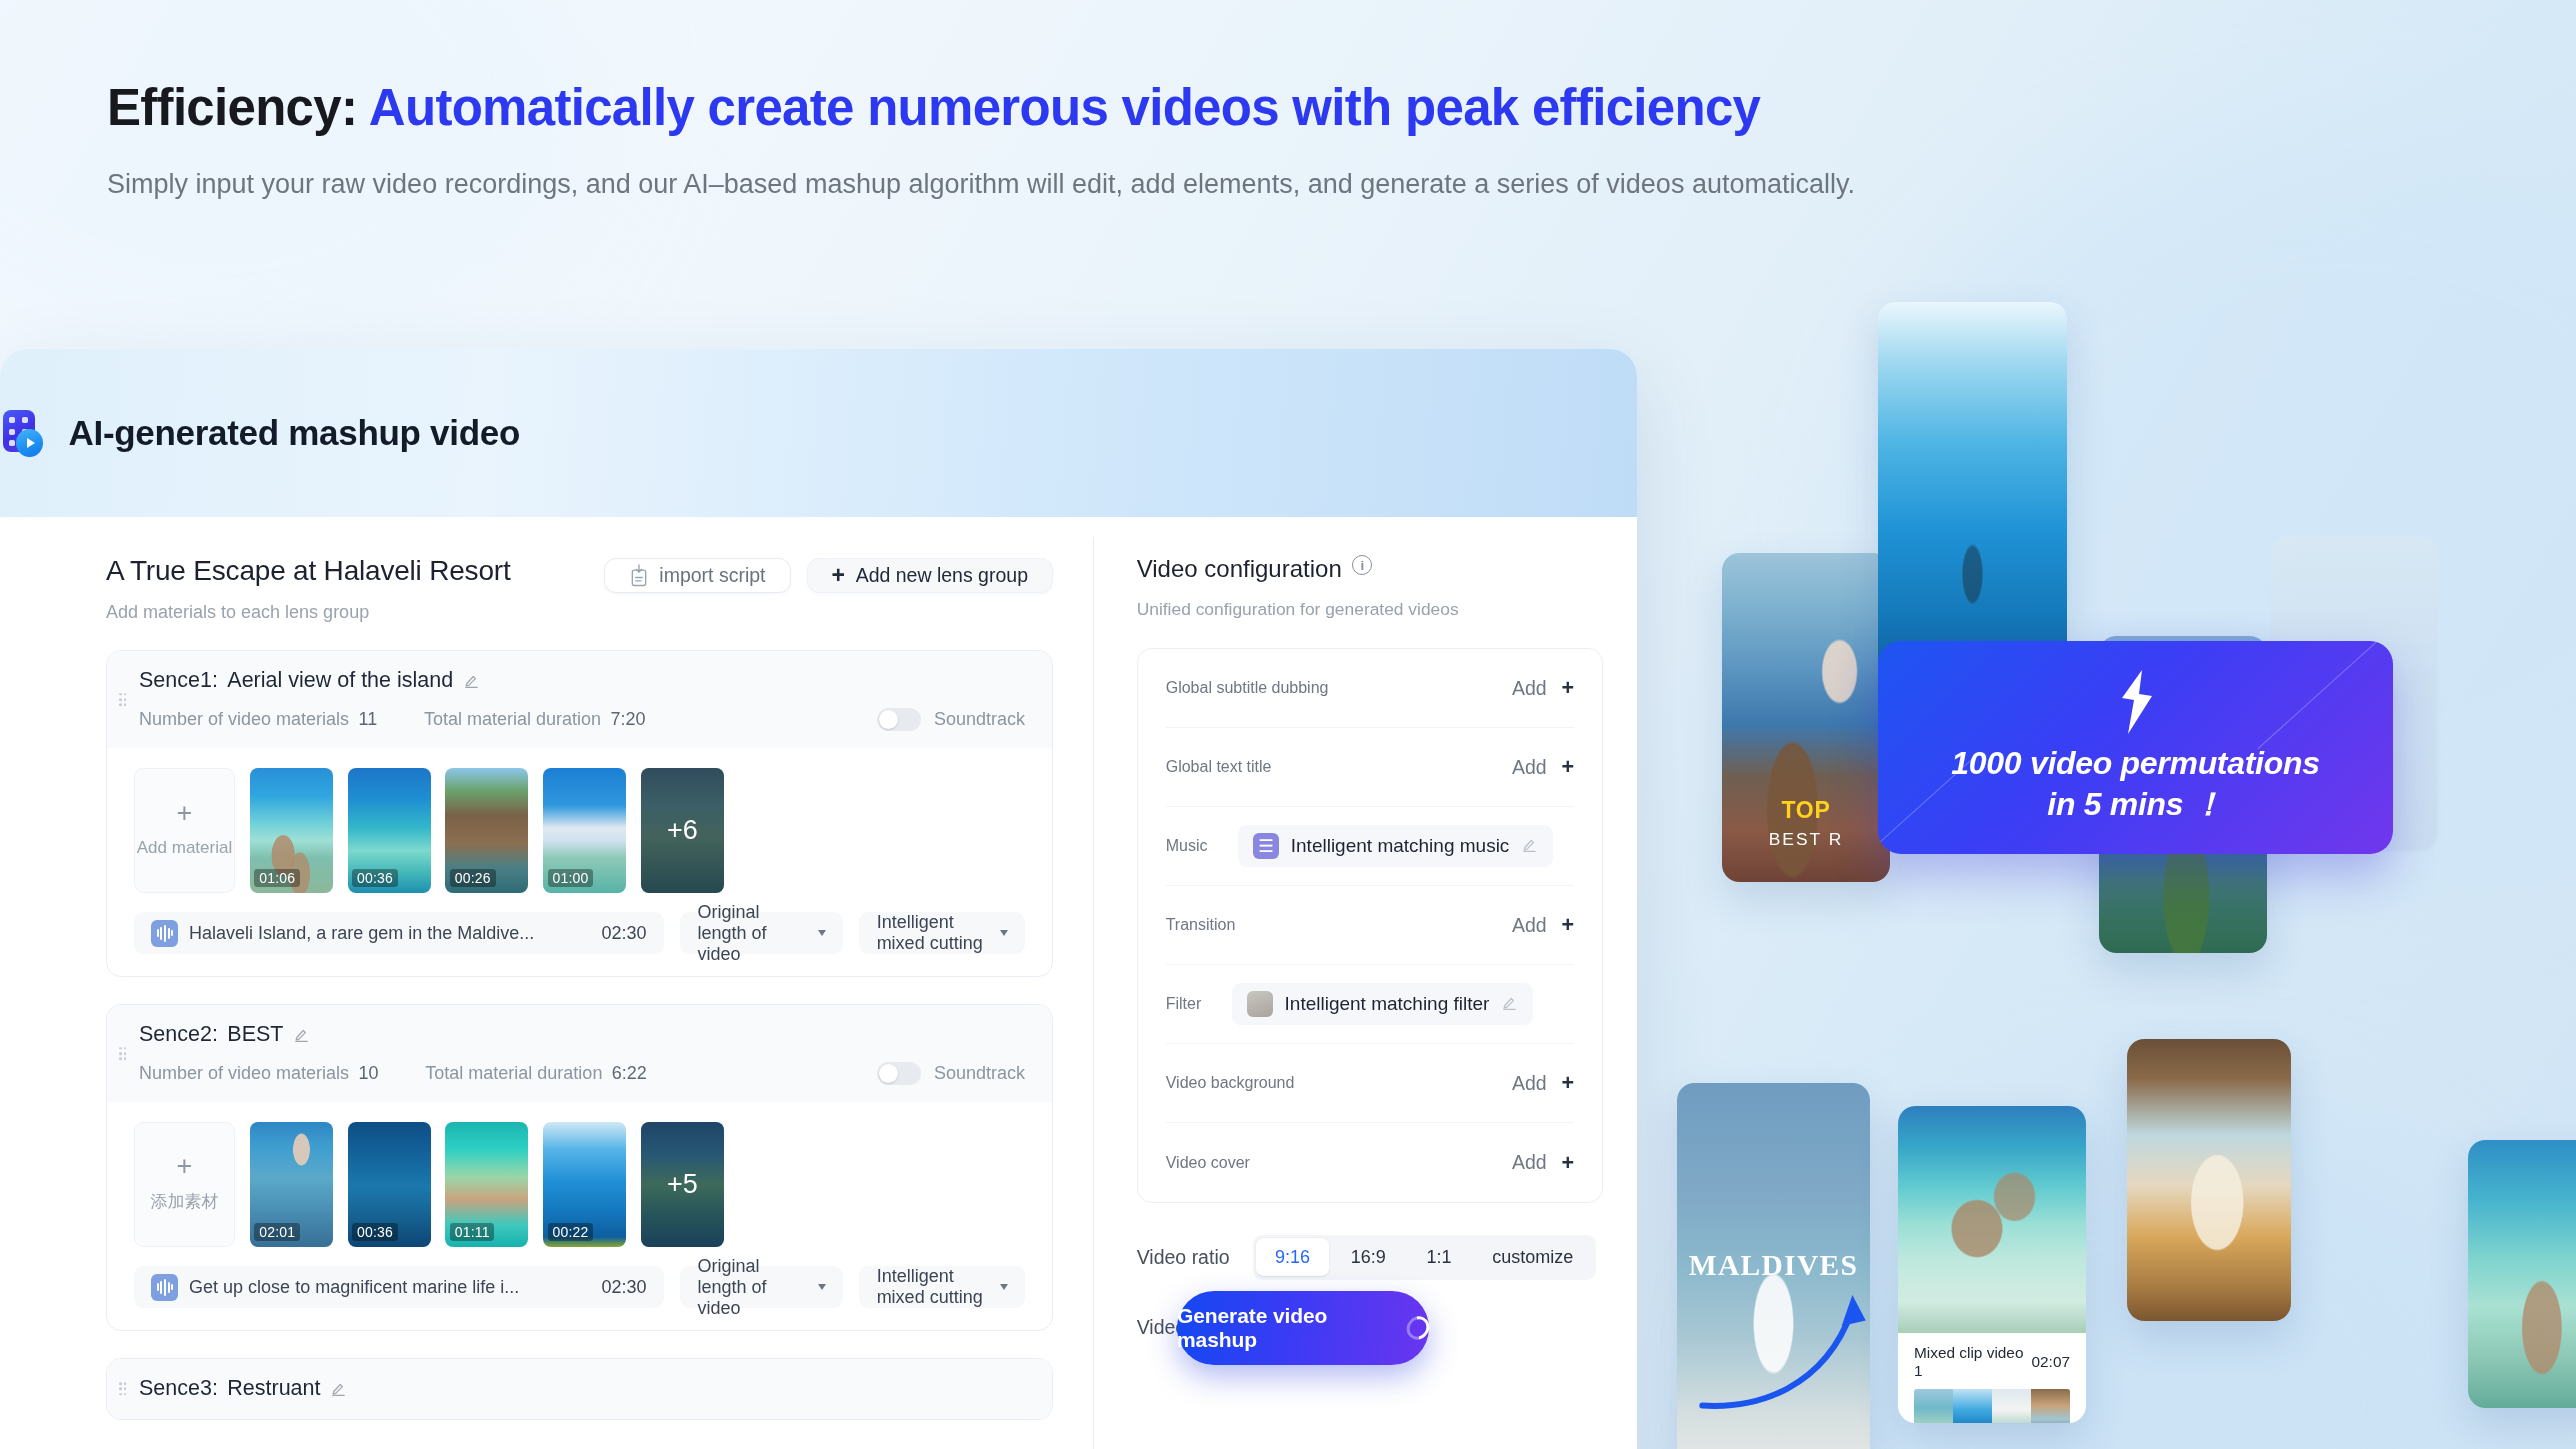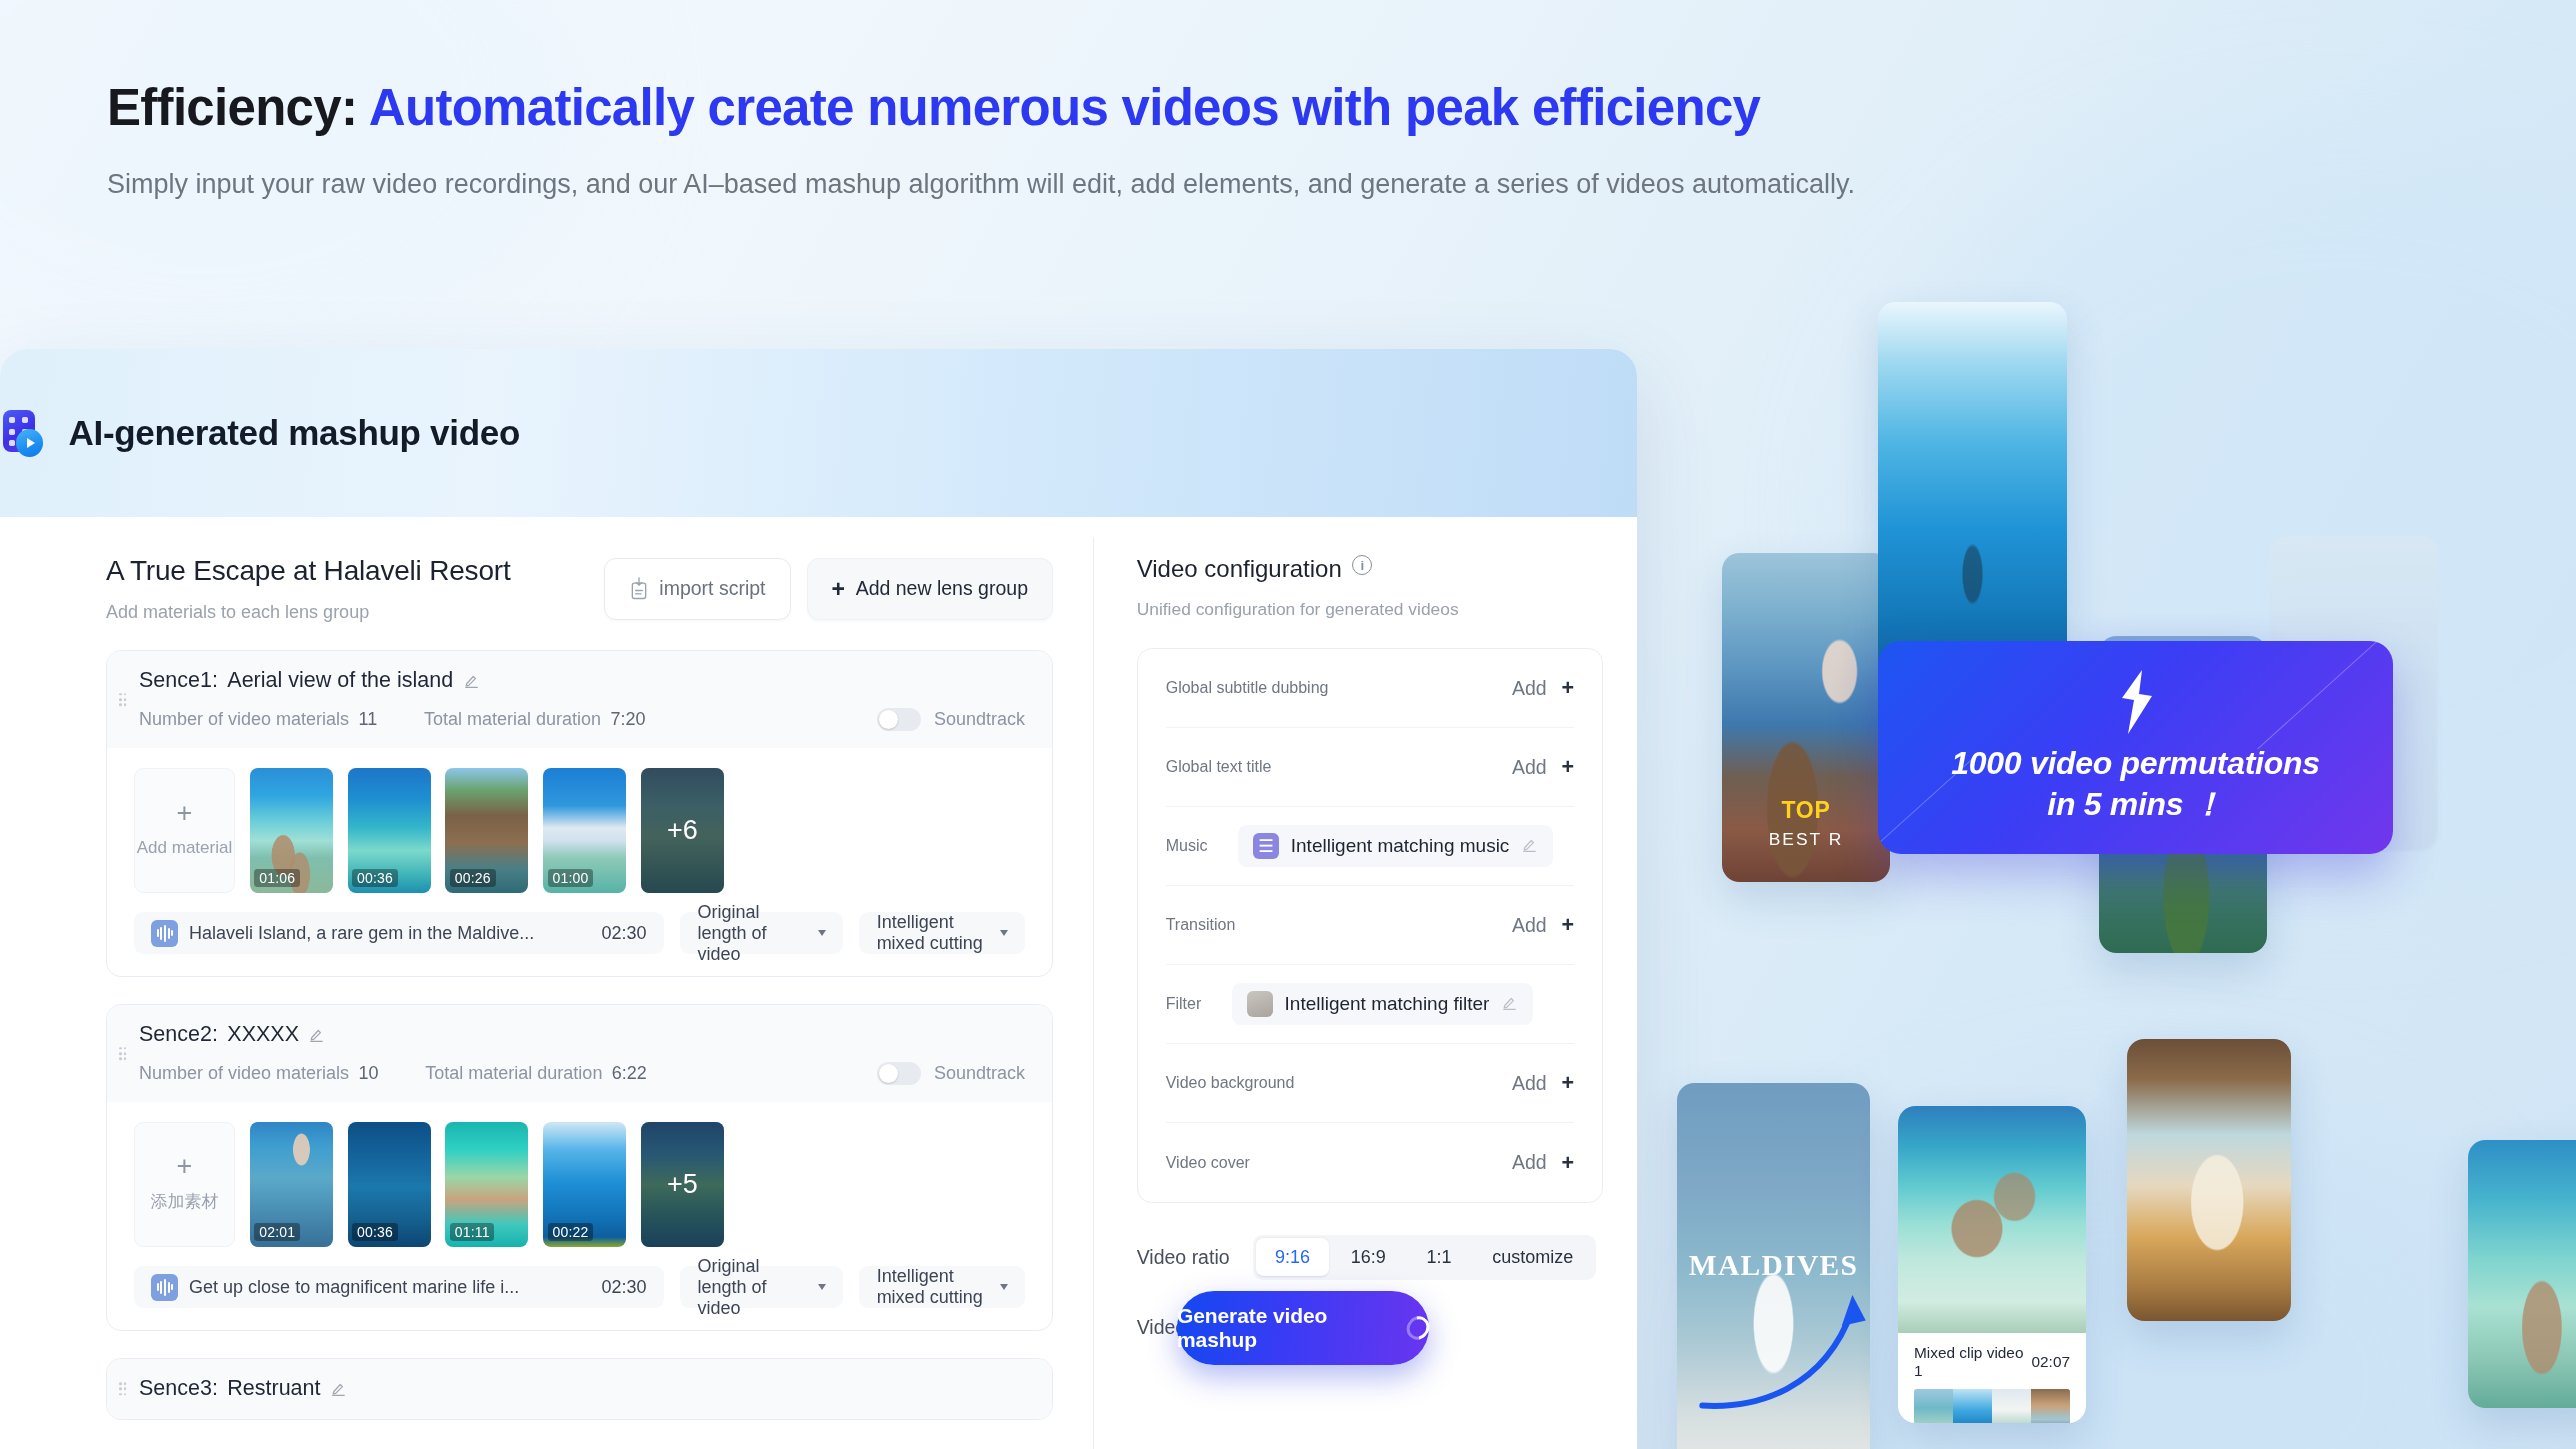--- a/index.html
+++ b/index.html
@@ -71,21 +71,21 @@
   .col-left  { width:1093px; padding:38px 40px 0 106px; position:relative; }
   .col-div   { width:0.7px; background:#e9edf2; margin-top:20px; height:912px; }
   .col-right { flex:1; padding:38px 34px 0 43px; }
 
   
   .lc-head { display:flex; align-items:flex-start; }
   .lc-title { font-size:28px; font-weight:400; color:#1c2230; letter-spacing:-0.2px; }
   .lc-sub   { font-size:18px; color:#9aa2ad; margin-top:14.8px; }
   .lc-btns  { margin-left:auto; display:flex; gap:16px; padding-top:2.7px; }
   .btn {
-    height:62px; border-radius:12px; display:flex; align-items:center; gap:10.7px;
+    height:35px; border-radius:12px; display:flex; align-items:center; gap:10.7px;
     padding:0 24px; font-size:19.5px; border:0.7px solid #e7ebf0; background:#fff; color:#6a727e;
     box-shadow:0 1.3px 2.7px rgba(30,50,90,.03);
   }
   .btn.gray { background:#f6f8fa; color:#222a38; border-color:#eef1f5; }
   .btn .plus { font-size:23px; font-weight:700; color:#222a38; line-height:0; }
   .ico-import { width:20px; height:23px; position:relative; flex:0 0 auto; }
   .ico-import svg { display:block; }
 
   
   .scene {
@@ -384,21 +384,21 @@
           <div class="drag-dots">
             <span></span>
               <span></span>
               <span></span>
               <span></span>
               <span></span>
               <span></span>
           </div>
           <div class="scene-name">
             <span class="lbl">Sence2:</span>
-            <span>XXXXX</span>
+            <span>BEST</span>
             <span class="pencil">
               <svg width="17" height="17" viewBox="0 0 24 24">
                   <path d="M4 19h16" stroke="#5a6270" stroke-width="1.8" stroke-linecap="round"></path>
                   <path d="M14.5 3.5l3 3L8 16l-3.5.9.9-3.5z" fill="none" stroke="#5a6270" stroke-width="1.8" stroke-linejoin="round"></path>
                 </svg>
             </span>
           </div>
           <div class="scene-meta">
             <span>Number of video materials</span>
             <span class="v">10</span>

